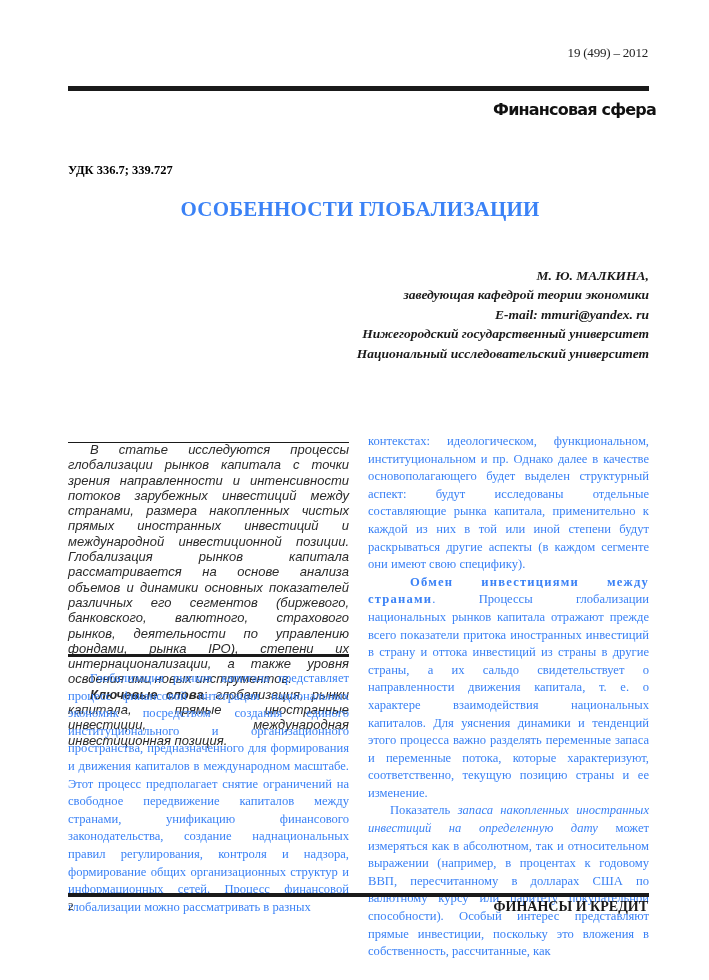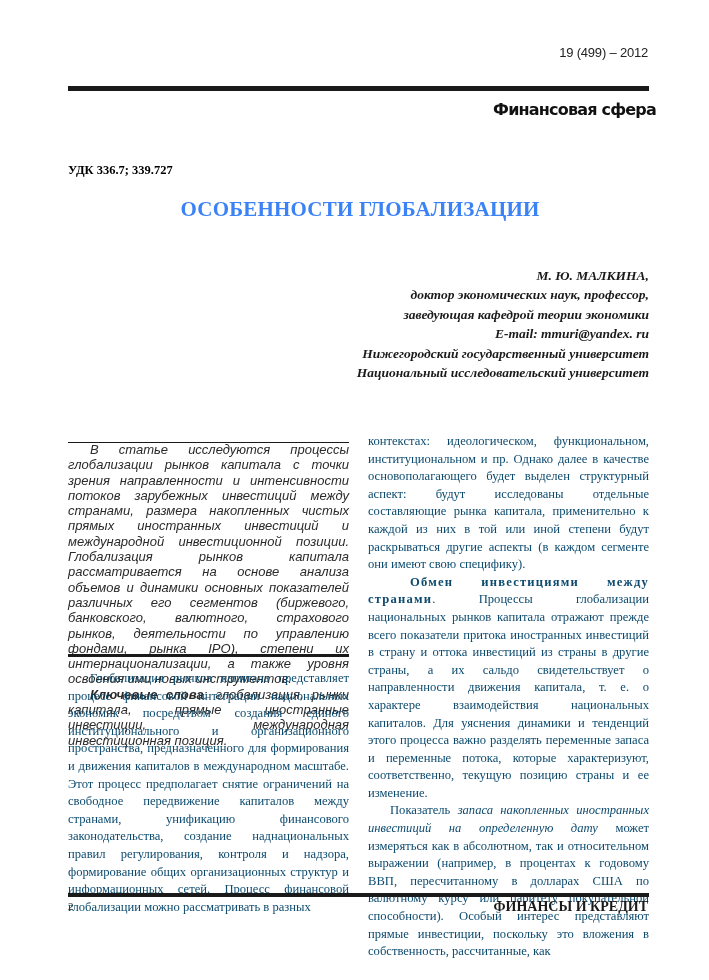--- a/index.html
+++ b/index.html
@@ -1,30 +1,30 @@
 <!DOCTYPE html>
 <html><head>
 <meta charset="utf-8">
 <style>
   html, body { margin: 0; padding: 0; background: #ffffff; }
   body { width: 709px; height: 980px; position: relative; overflow: hidden; color: #1a1a1a; }
   .abs { position: absolute; }
-  .issue { right: 61px; top: 45px; font-family: Liberation Sans, sans-serif; font-size: 13px; color: #222; letter-spacing: -0.2px; }
+  .issue { right: 61px; top: 45px; font-family: Liberation Serif, serif; font-size: 13px; color: #222; letter-spacing: -0.2px; }
   .top-rule { left: 68px; top: 86px; width: 581px; height: 5px; background: #1a1a1a; }
   .section { right: 53px; top: 100px; font-family: "DejaVu Sans", sans-serif; font-weight: bold; font-size: 16px; color: #111; letter-spacing: -0.8px; }
   .udk { left: 68px; top: 163px; font-family: "Liberation Serif", serif; font-weight: bold; font-size: 12.5px; color: #000000; }
   .title { left: 40px; width: 640px; top: 197px; text-align: center; font-family: "Liberation Serif", serif; font-weight: bold; font-size: 21px; line-height: 25px; color: #3b82f6; letter-spacing: 0.2px; }
   .author { right: 60px; top: 266px; text-align: right; font-family: "Liberation Serif", serif; font-style: italic; font-weight: bold; font-size: 13.5px; line-height: 19.4px; color: #1a1a1a; }
   .author div { white-space: nowrap; }
   .abs-rule { left: 68px; top: 442px; width: 281px; height: 1px; background: #1a1a1a; }
   .abstract { left: 68px; top: 442px; width: 281px; font-family: Liberation Sans, sans-serif; font-style: italic; font-size: 13px; line-height: 15.3px; color: #2a2a2a; text-align: justify; }
   .abstract p { margin: 0; text-indent: 22px; }
   .abstract b { font-weight: bold; }
   .mid-rule { left: 68px; top: 654px; width: 281px; height: 2.5px; background: #1a1a1a; }
-  .col { font-family: "Liberation Serif", serif; font-size: 12.6px; line-height: 17.6px; color: #0c4a6e; text-align: justify; }
+  .col { font-family: "Liberation Serif", serif; font-size: 12.6px; line-height: 17.6px; color: #3b82f6; text-align: justify; }
   .col p { margin: 0; text-indent: 22px; }
   .col p.noindent { text-indent: 0; }
   .col-left { left: 68px; top: 670px; width: 281px; }
   .col-right { left: 368px; top: 433px; width: 281px; }
   .spaced { font-weight: bold; letter-spacing: 1.2px; margin-left: 20px; }
   .bottom-rule { left: 68px; top: 893px; width: 581px; height: 4px; background: #1a1a1a; }
   .page-num { left: 68px; top: 900px; font-family: "Liberation Serif", serif; font-size: 11px; color: #222; }
   .journal { right: 61px; top: 899px; font-family: "Liberation Serif", serif; font-weight: bold; font-size: 14px; color: #1a1a1a; }
 </style>
 </head>
@@ -35,21 +35,20 @@
 <div class="abs section">Финансовая сфера</div>
 
 <div class="abs udk">УДК 336.7; 339.727</div>
 
 <div class="abs title">
   <div>ОСОБЕННОСТИ ГЛОБАЛИЗАЦИИ</div>
 </div>
 
 <div class="abs author">
   <div>М. Ю. МАЛКИНА,</div>
-  <div>доктор экономических наук, профессор,</div>
   <div>заведующая кафедрой теории экономики</div>
   <div>E-mail: mmuri@yandex. ru</div>
   <div>Нижегородский государственный университет</div>
   <div>Национальный исследовательский университет</div>
 </div>
 
 <div class="abs abs-rule"></div>
 <div class="abs abstract">
   <p>В статье исследуются процессы глобализации рынков капитала с точки зрения направленности и интенсивности потоков зарубежных инвестиций между странами, размера накопленных чистых прямых иностранных инвестиций и международной инвестиционной позиции. Глобализация рынков капитала рассматривается на основе анализа объемов и динамики основных показателей различных его сегментов (биржевого, банковского, валютного, страхового рынков, деятельности по управлению фондами, рынка IPO), степени их интернационализации, а также уровня освоения ими новых инструментов.</p>
   <p><b>Ключевые слова</b><span>: глобализация, рынки капитала, прямые иностранные инвестиции, международная инвестиционная позиция.</span></p>

